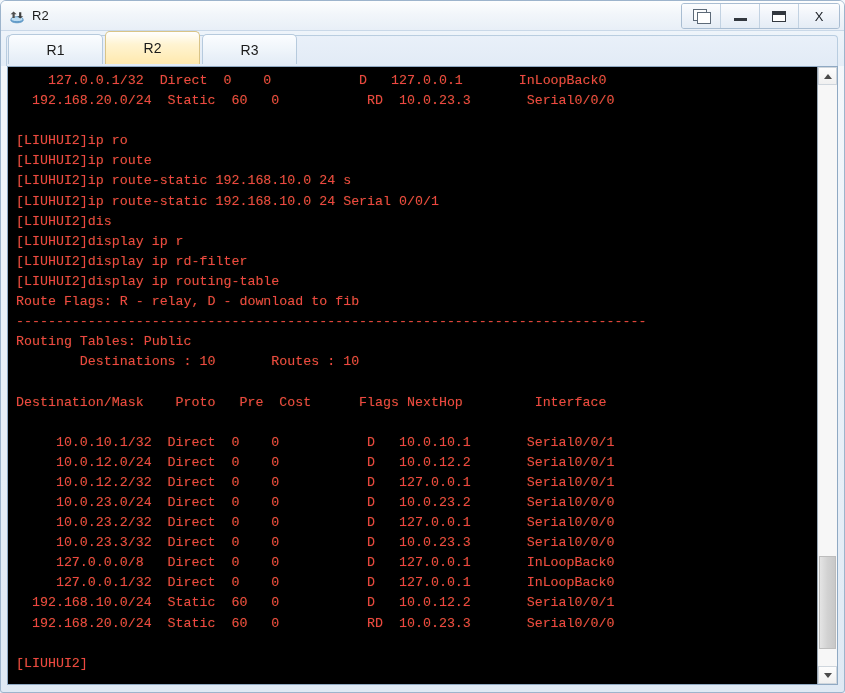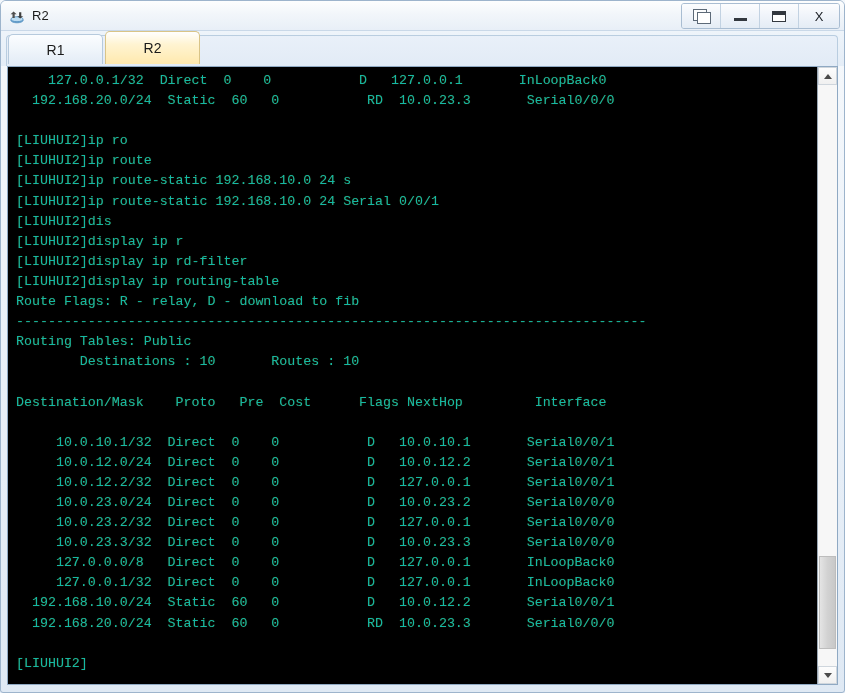--- a/index.html
+++ b/index.html
@@ -191,21 +191,21 @@
     flex: 1 1 auto;
     background: #000000;
     overflow: hidden;
     padding: 4px 0 0 8px;
     box-sizing: border-box;
   }
   .term-text {
     font-family: "Liberation Mono", "DejaVu Sans Mono", monospace;
     font-size: 13.3px;
     line-height: 20.1px;
-    color: #14b8a6;
+    color: #ef4444;
     white-space: pre;
     margin: 0;
     letter-spacing: 0px;
     text-shadow: 0 0 1px rgba(190,190,0,0.35);
   }
 
   
   .scrollbar {
     flex: 0 0 19px;
     width: 19px;
@@ -293,20 +293,23 @@
     </div>
 
     <div class="tabstrip">
       <div class="tabstrip-bg"></div>
       <div class="tabs">
         <div class="tab">
           <span>R1</span>
         </div>
         <div class="tab active">
           <span>R2</span>
+        </div>
+        <div class="tab">
+          <span>R3</span>
         </div>
       </div>
     </div>
 
     <div class="terminal-wrap">
       <div class="terminal">
         <pre class="term-text">    127.0.0.1/32  Direct  0    0           D   127.0.0.1       InLoopBack0
   192.168.20.0/24  Static  60   0           RD  10.0.23.3       Serial0/0/0
 
 [LIUHUI2]ip ro

